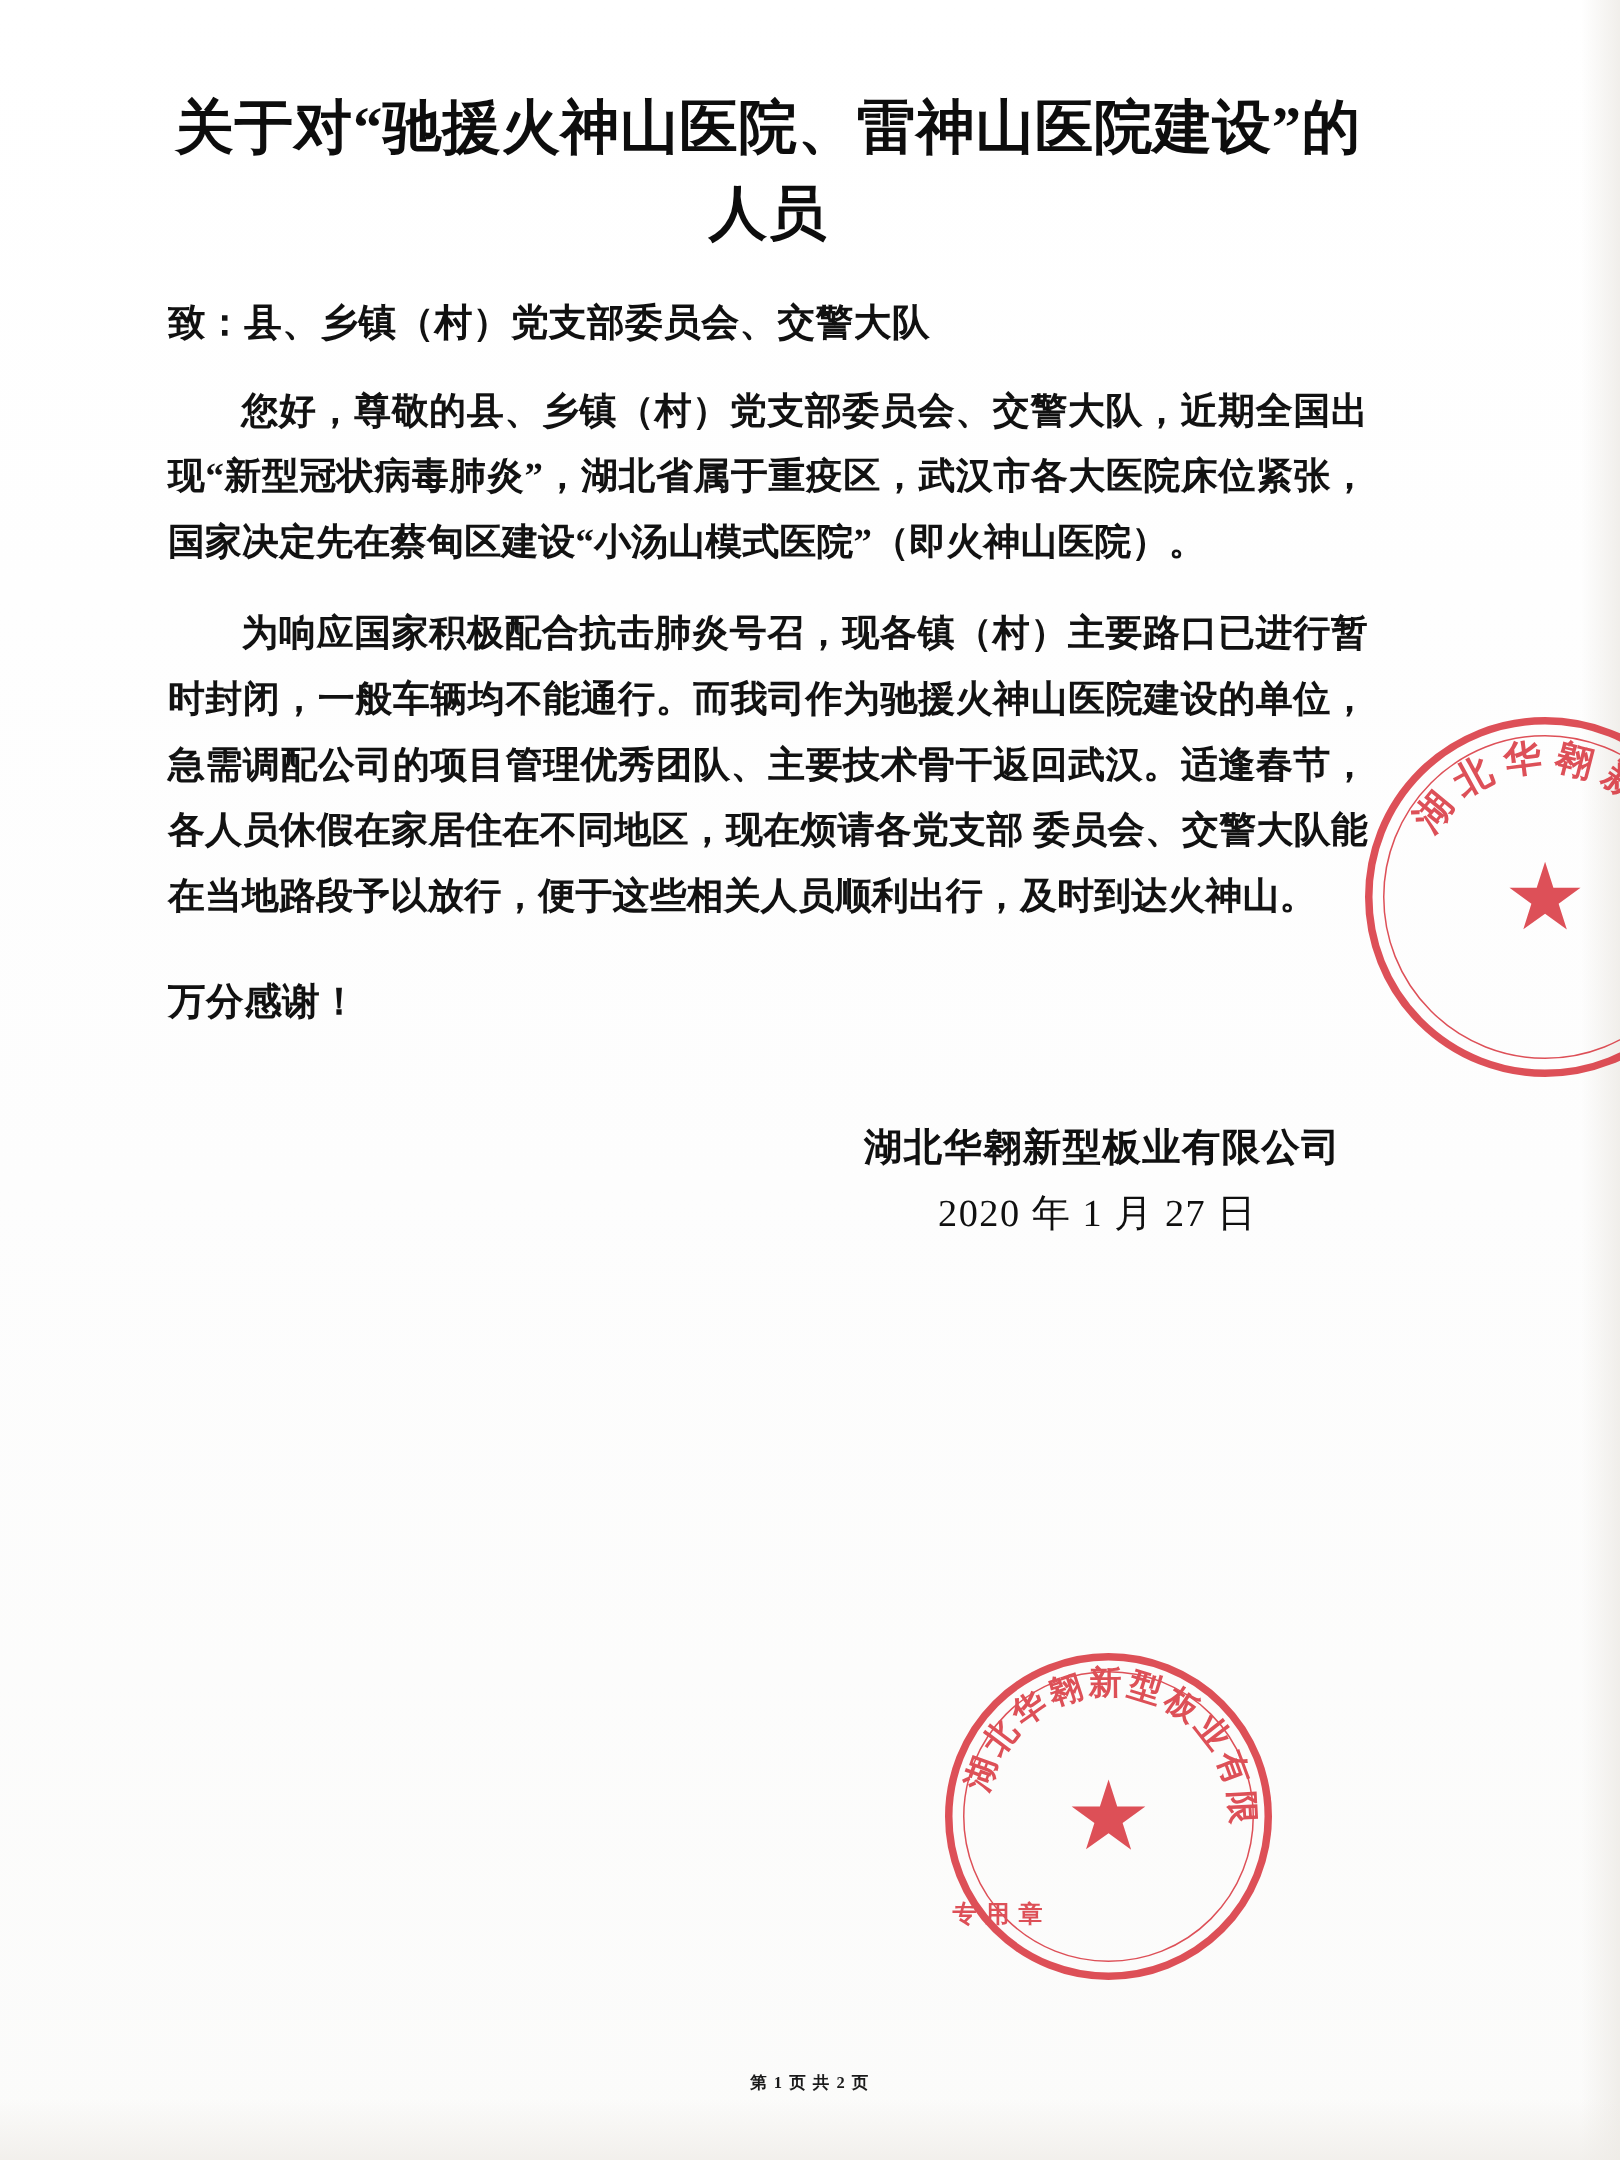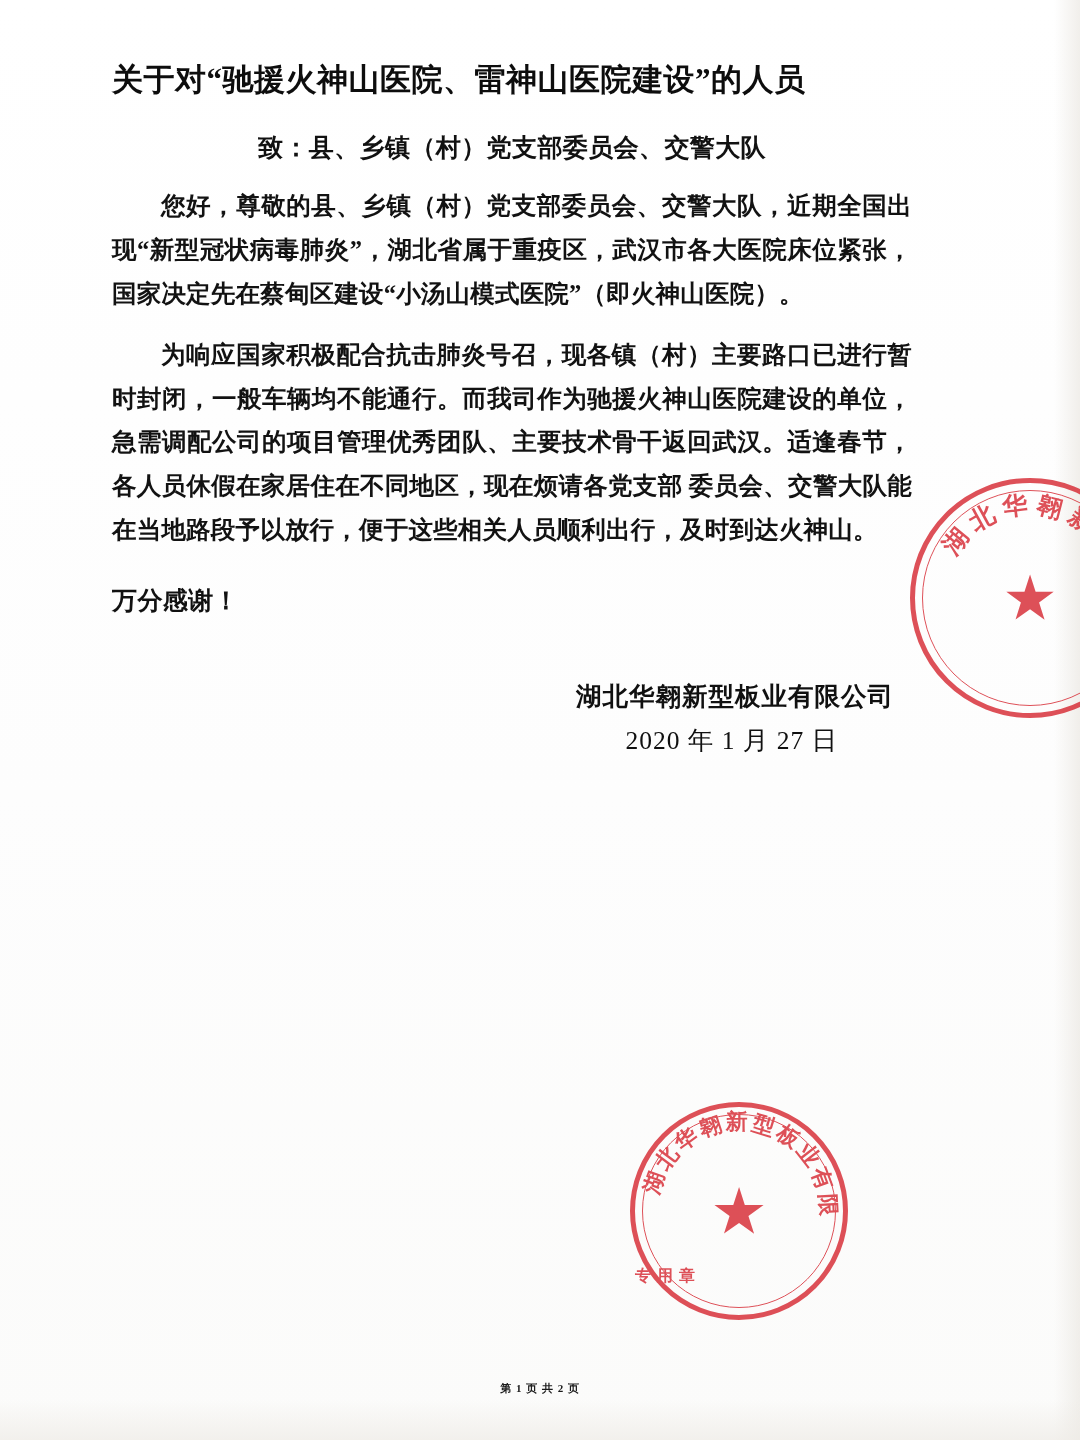--- a/index.html
+++ b/index.html
@@ -40,39 +40,38 @@
   }
 
   .content {
     position: absolute;
     left: 112px;
     top: 58px;
     width: 800px;
   }
 
   .doc-title {
-    text-align: left;
-    font-size: 31px;
+    text-align: center;
+    font-size: 39px;
     font-weight: 700;
     line-height: 1.45;
     letter-spacing: 0.5px;
     color: #0d0d0d;
     margin: 0 0 20px 0;
   }
   .doc-title .line2 {
     display: block;
   }
 
   .addressee {
     font-size: 25px;
     font-weight: 700;
     line-height: 1.5;
     margin-top: 26px;
     letter-spacing: 0.4px;
-    text-align: center;
   }
 
   p.body-para {
     font-size: 24.5px;
     font-weight: 600;
     line-height: 1.78;
     margin: 18px 0 0 0;
     text-indent: 2em;
     letter-spacing: 0.2px;
     text-align: justify;

